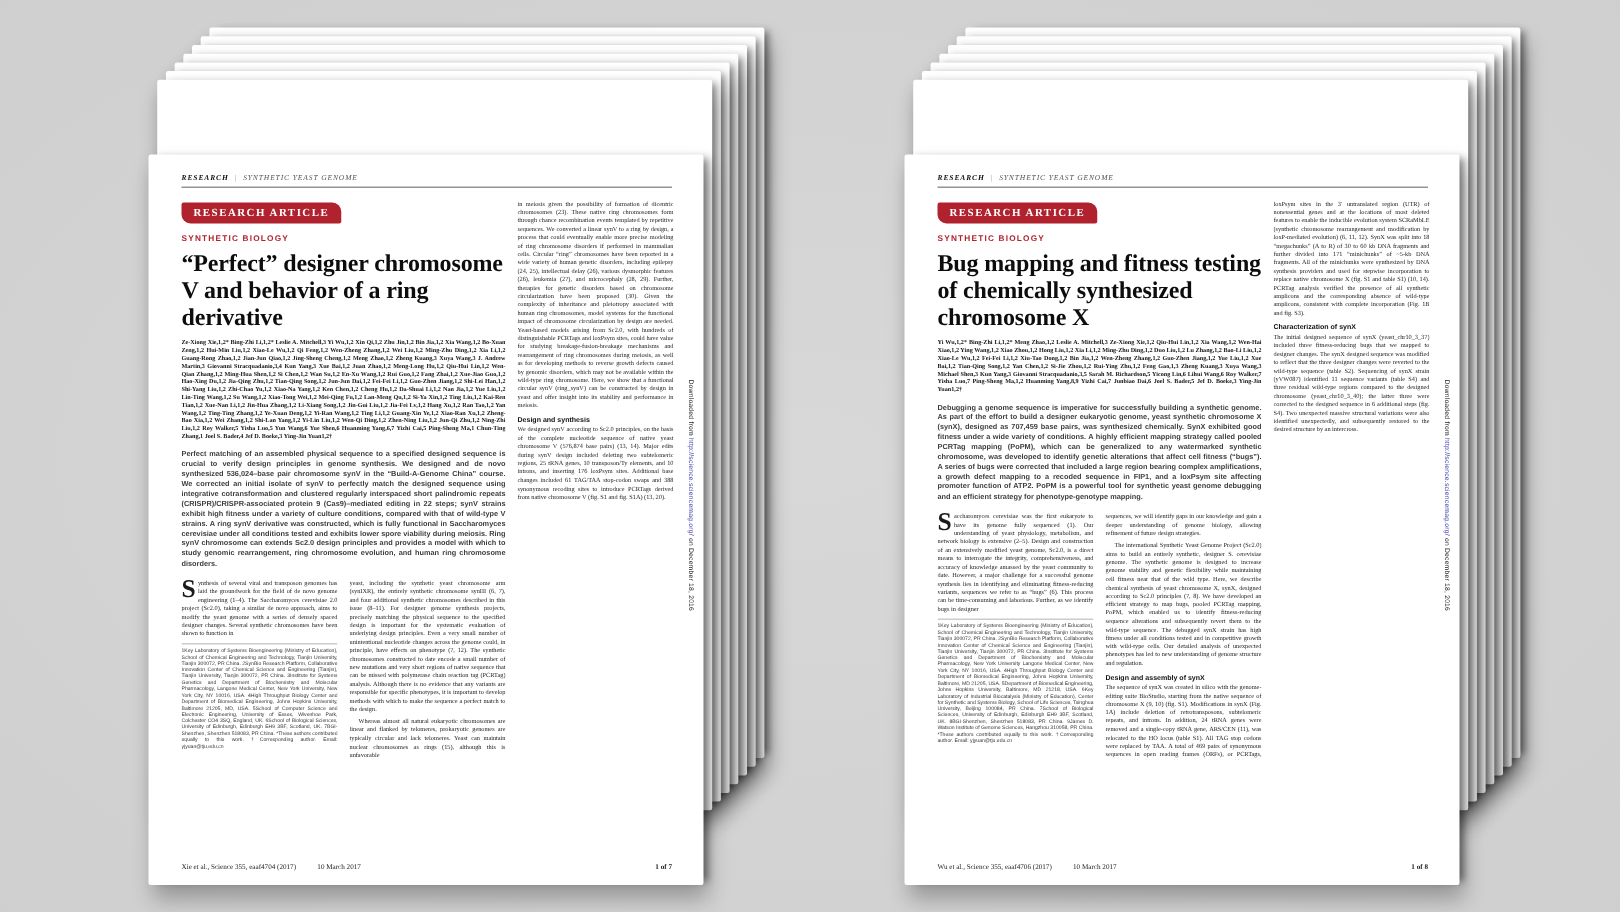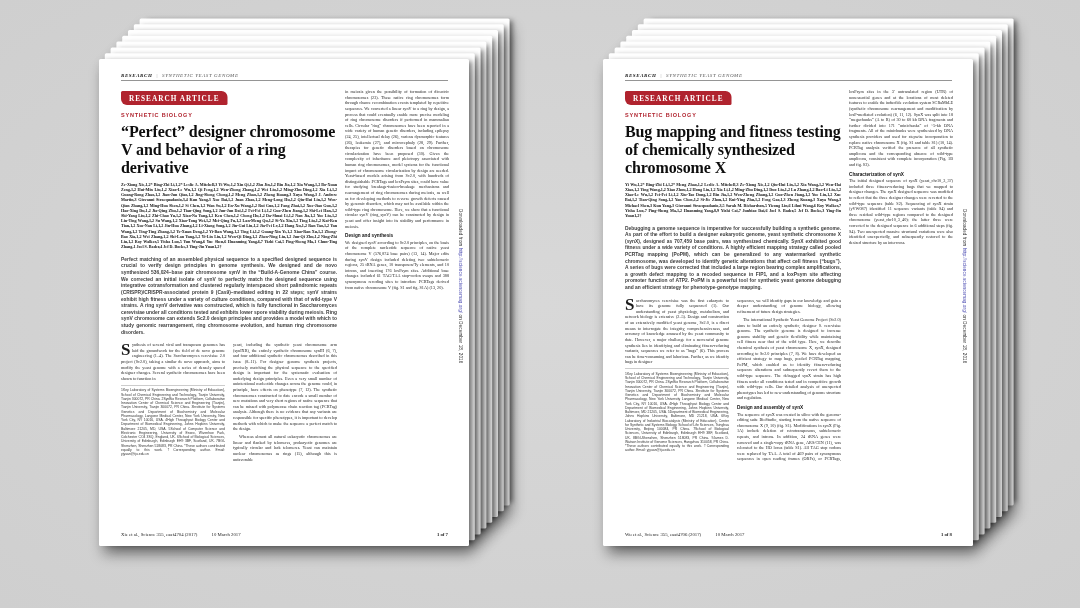--- a/index.html
+++ b/index.html
@@ -16,21 +16,21 @@
     border-radius:1.5px;
     box-shadow:5px 0 5px -2px rgba(0,0,0,.45), 3px 9px 14px rgba(0,0,0,.28);
   }
   .b1{transform:translate(5.8px,-5.8px);}
   .b2{transform:translate(11.6px,-11.6px);}
   .b3{transform:translate(17.4px,-17.4px);}
   .b4{transform:translate(23.2px,-23.2px);}
   .b5{transform:translate(29px,-29px);}
   .b6{transform:translate(34.8px,-34.8px);}
   .b7{transform:translate(40.6px,-40.6px);}
-  .sheet.front{overflow:hidden;}
+  .sheet.front{overflow:hidden;margin-top:44px;}
   .page{
     position:absolute;left:0;top:0;width:740px;height:974px;
     transform:scale(.5);transform-origin:0 0;
     box-sizing:border-box;padding:26px 42px 18px 44px;color:#222;
   }
   .eyebrow{
     font-size:10px;font-style:italic;letter-spacing:1.2px;
     border-bottom:1.5px solid #2a2a2a;padding-bottom:6px;margin-bottom:16px;
   }
   .eb-left{font-weight:bold;color:#111;}

